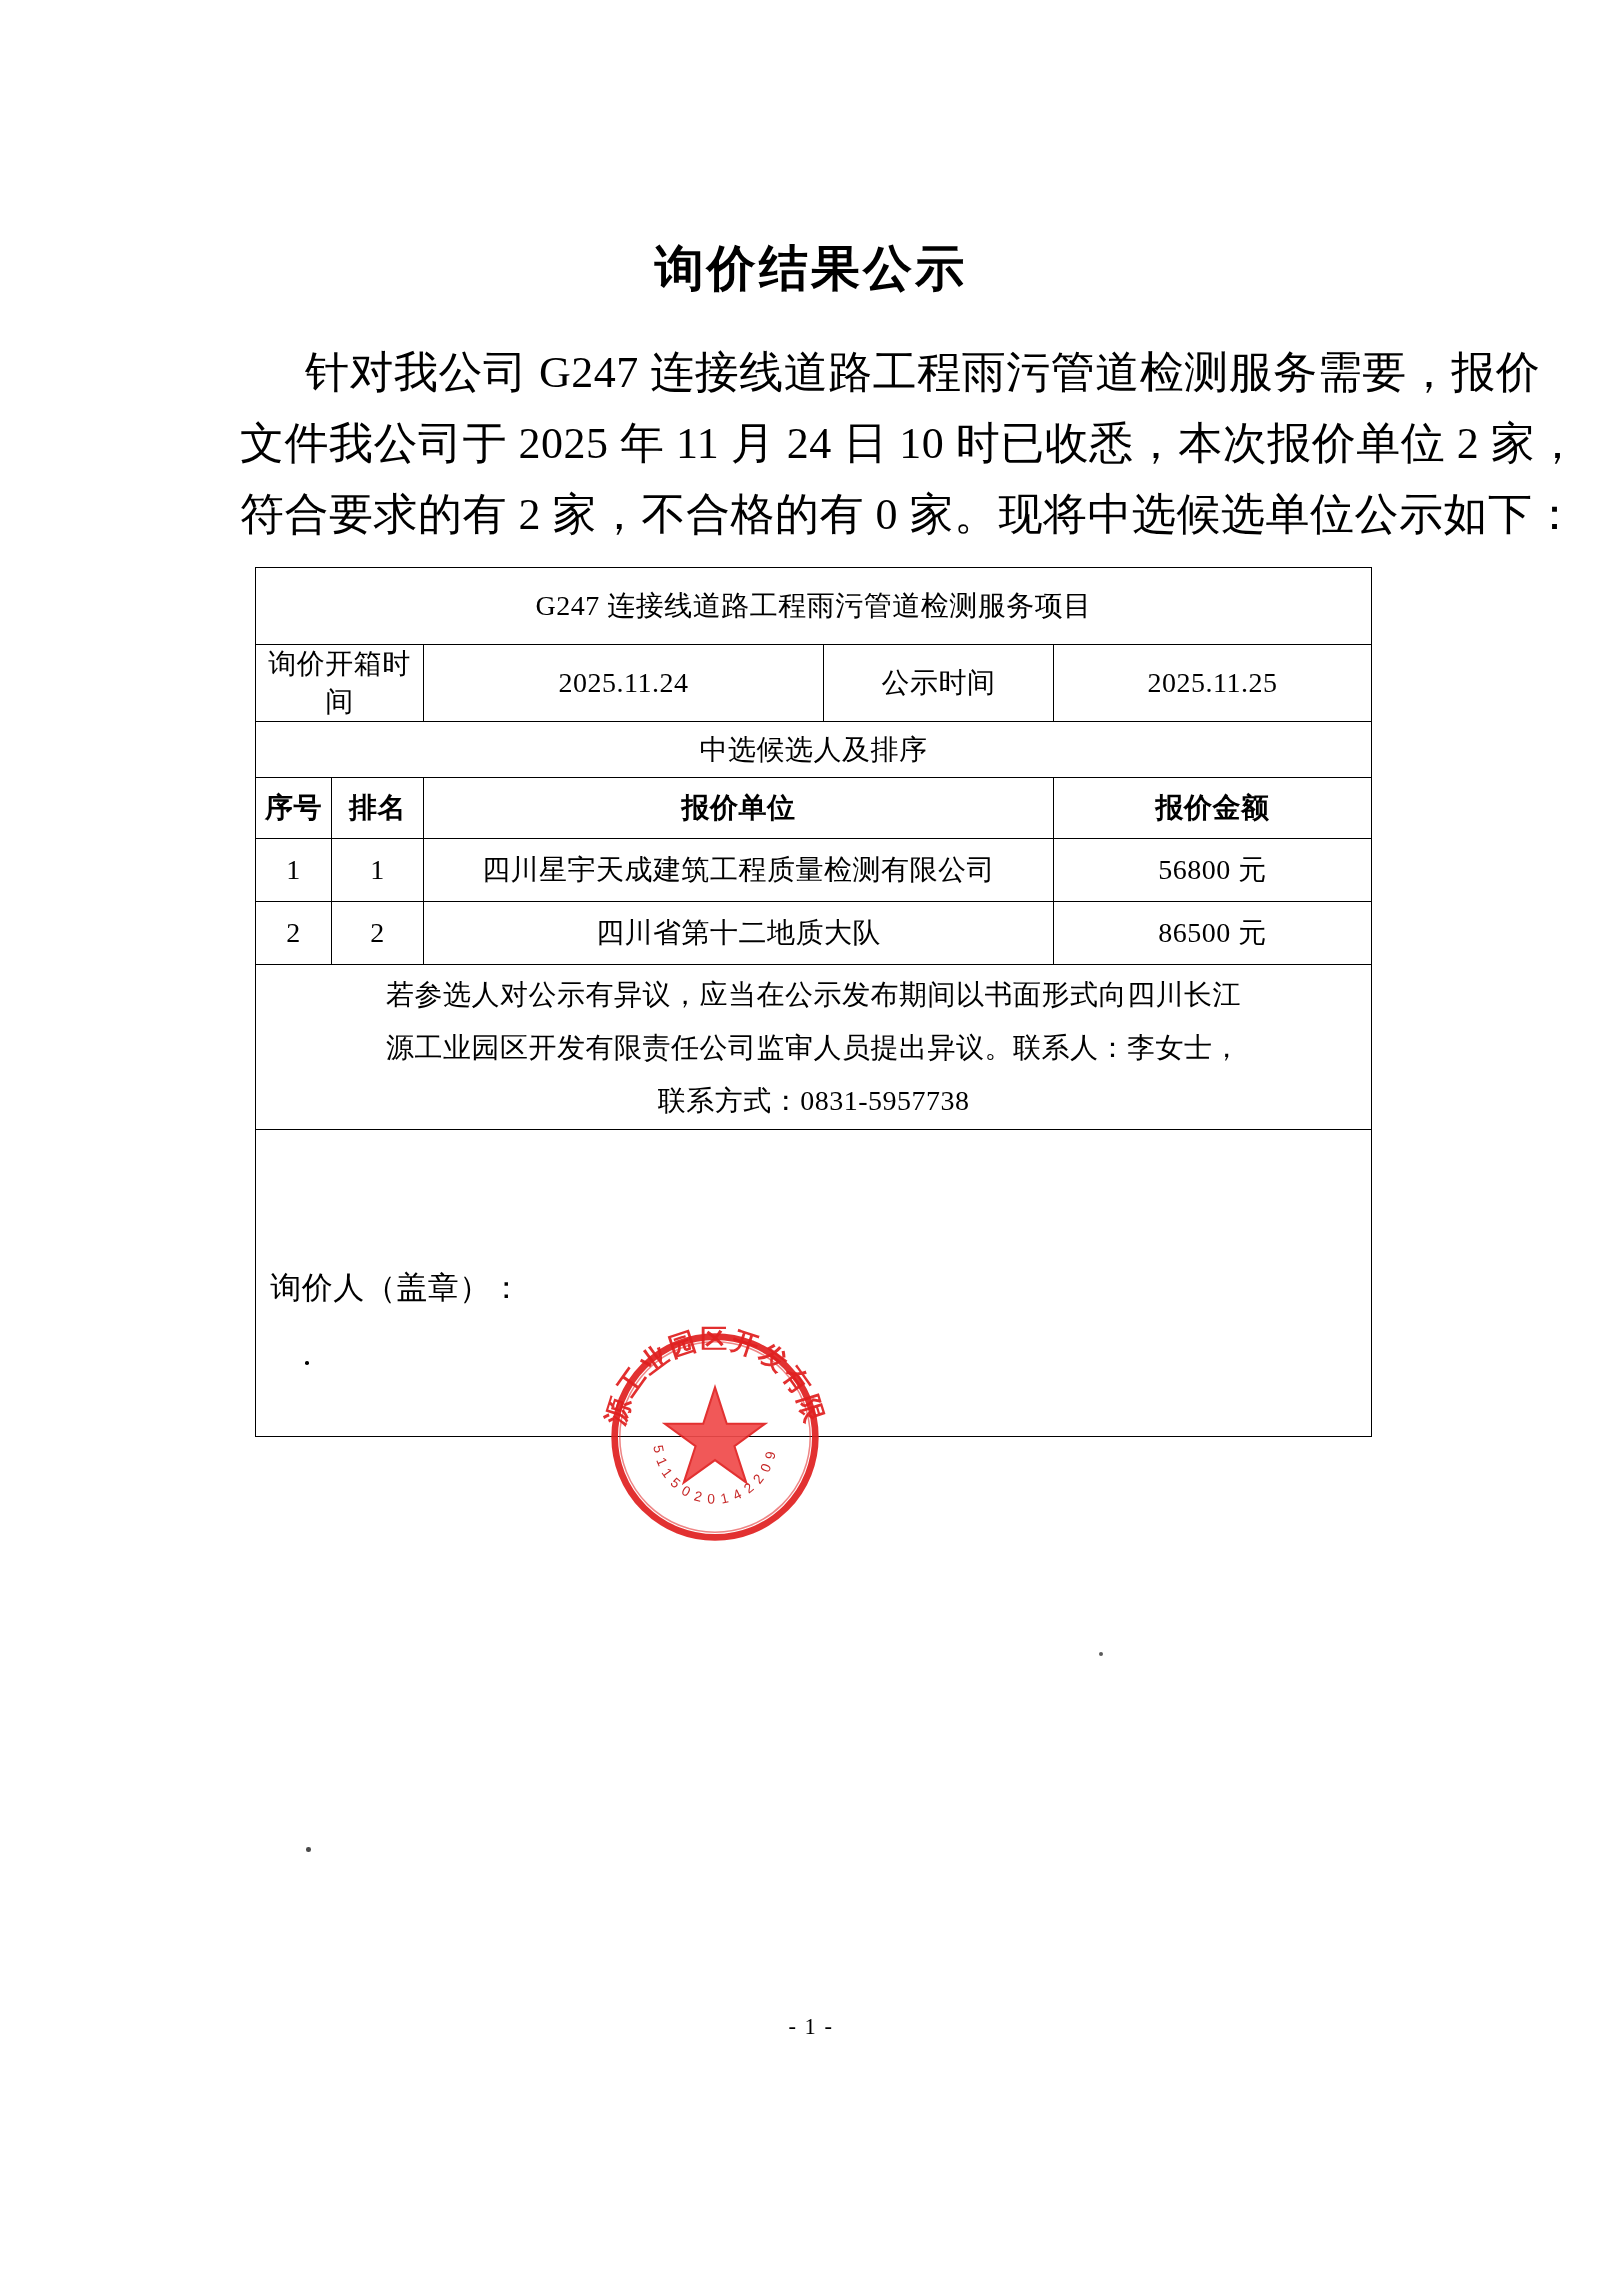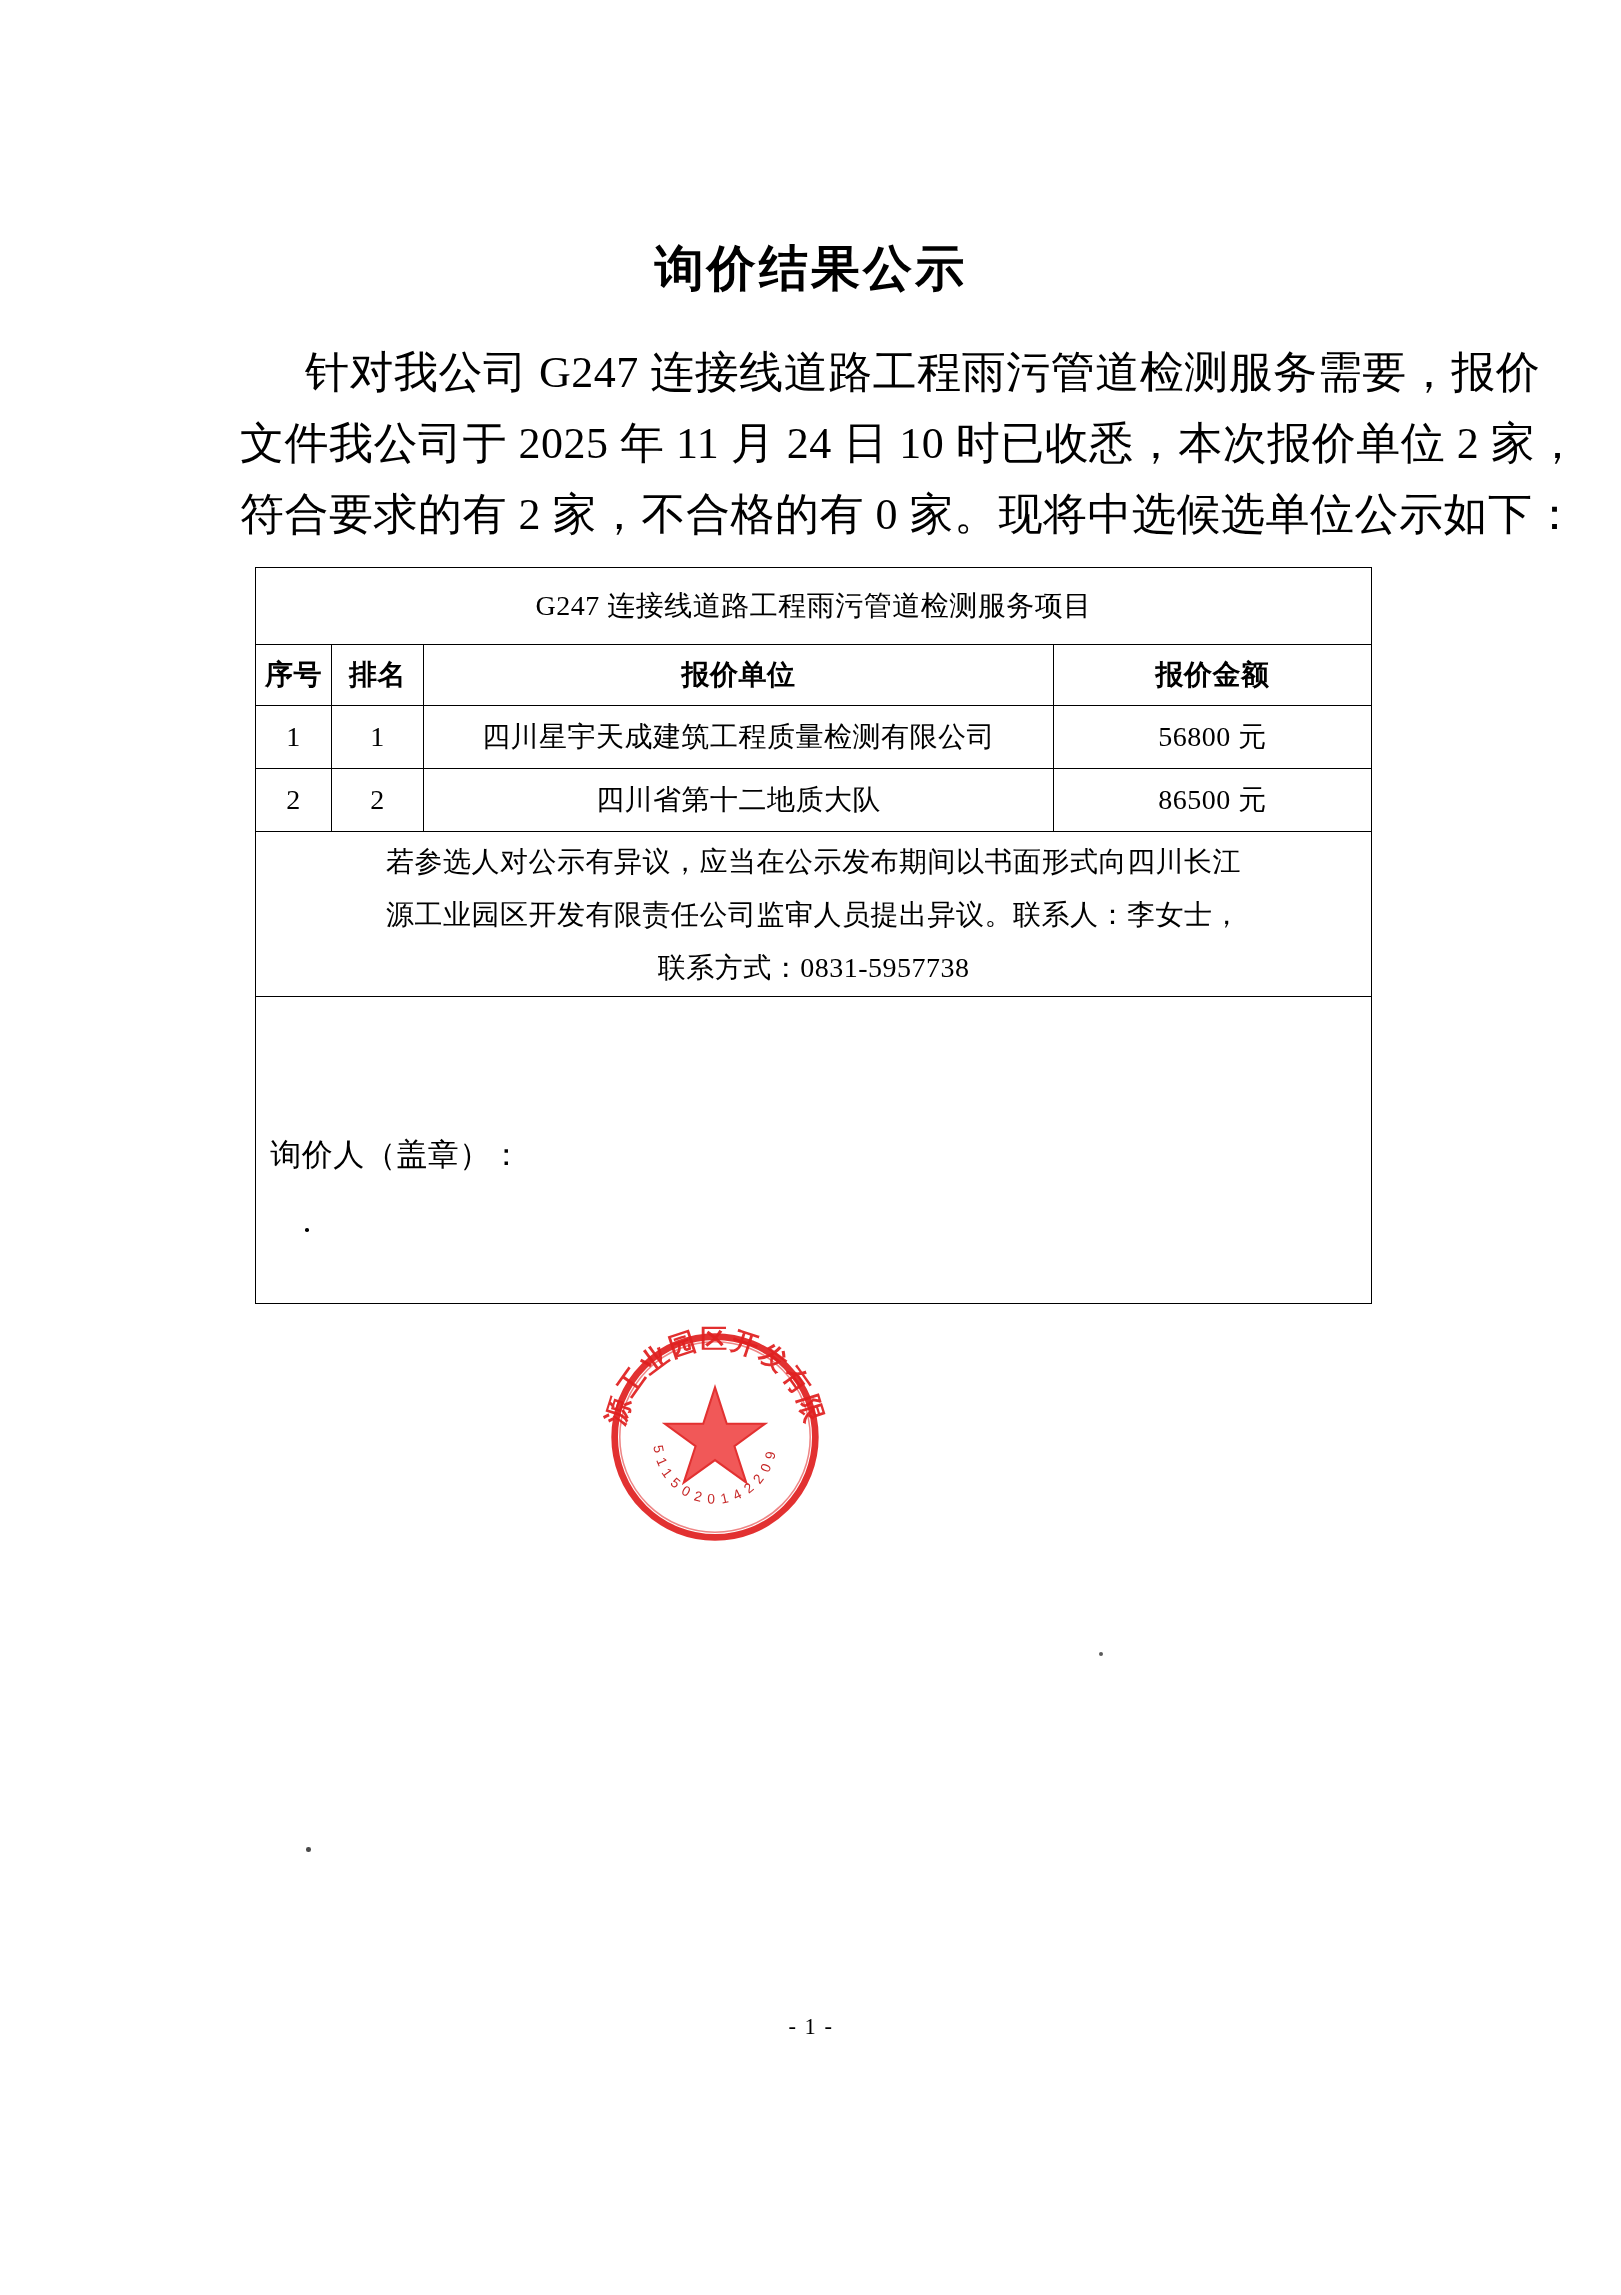--- a/index.html
+++ b/index.html
@@ -170,20 +170,29 @@
         <col style="width:76px">
         <col style="width:92px">
         <col style="width:204px">
         <col style="width:196px">
         <col style="width:230px">
         <col style="width:318px">
       </colgroup>
       <tbody>
         <tr class="row-project">
           <td colspan="6">G247 连接线道路工程雨污管道检测服务项目</td>
+        </tr>
+        <tr class="row-dates">
+          <td colspan="2">询价开箱时间</td>
+          <td colspan="2">2025.11.24</td>
+          <td>公示时间</td>
+          <td>2025.11.25</td>
+        </tr>
+        <tr class="row-section">
+          <td colspan="6">中选候选人及排序</td>
         </tr>
         <tr class="row-head">
           <td>序号</td>
           <td>排名</td>
           <td colspan="3">报价单位</td>
           <td>报价金额</td>
         </tr>
         <tr class="row-item">
           <td>1</td>
           <td>1</td>

